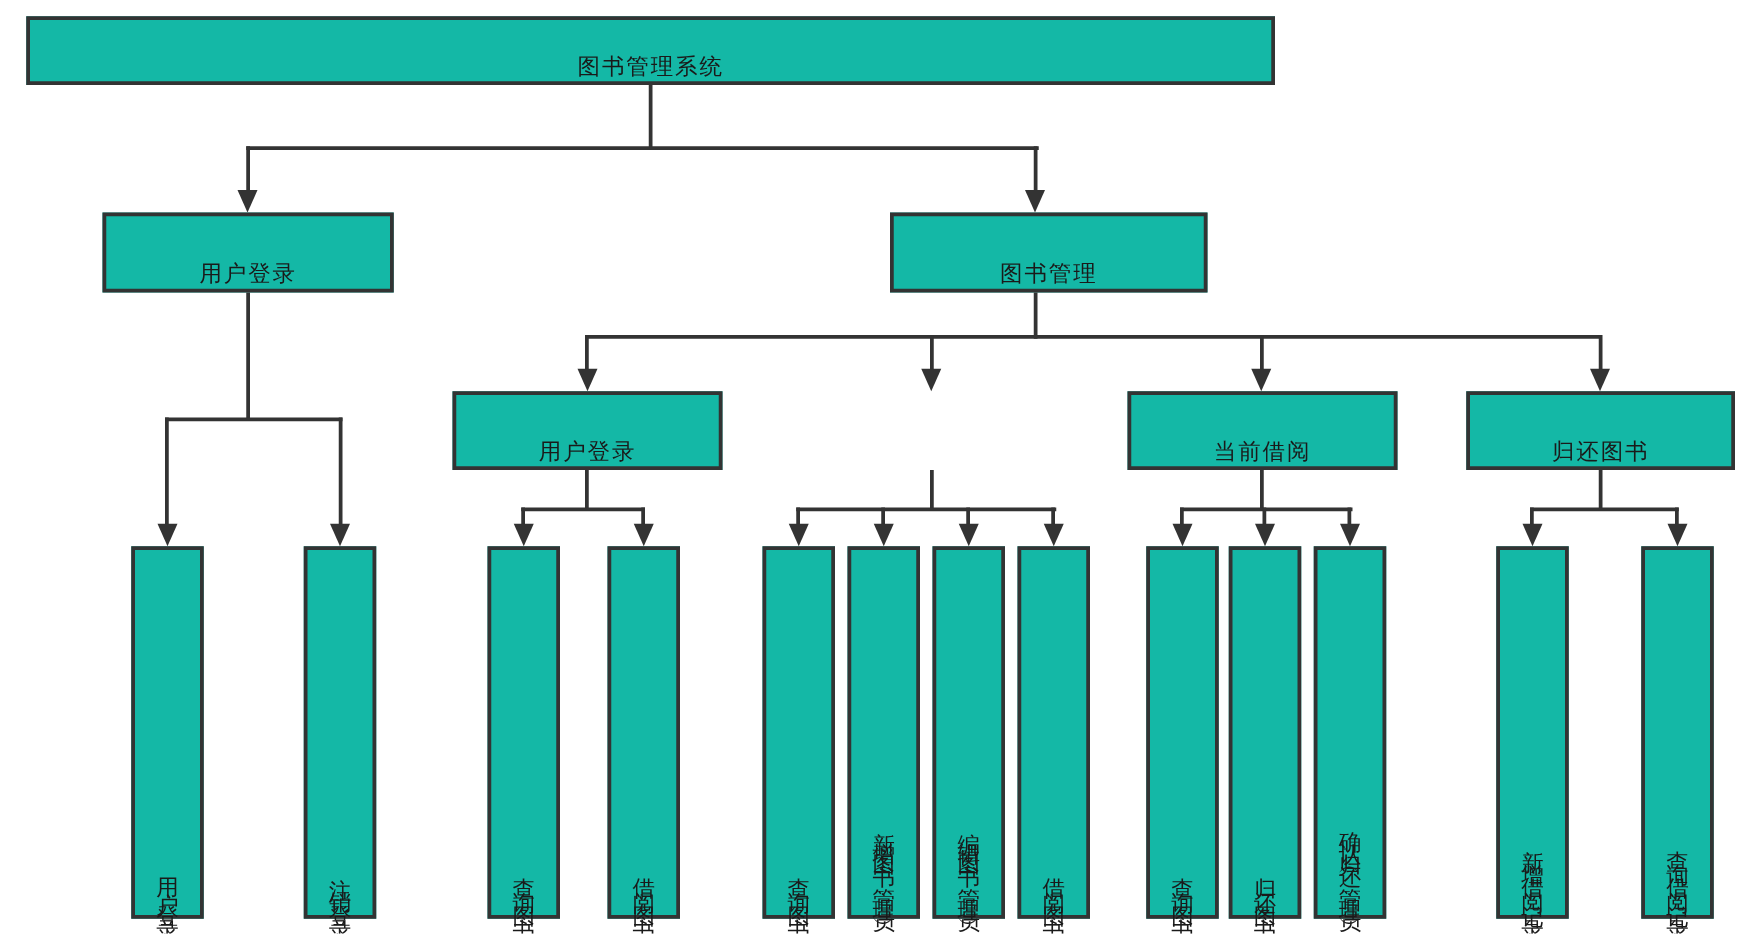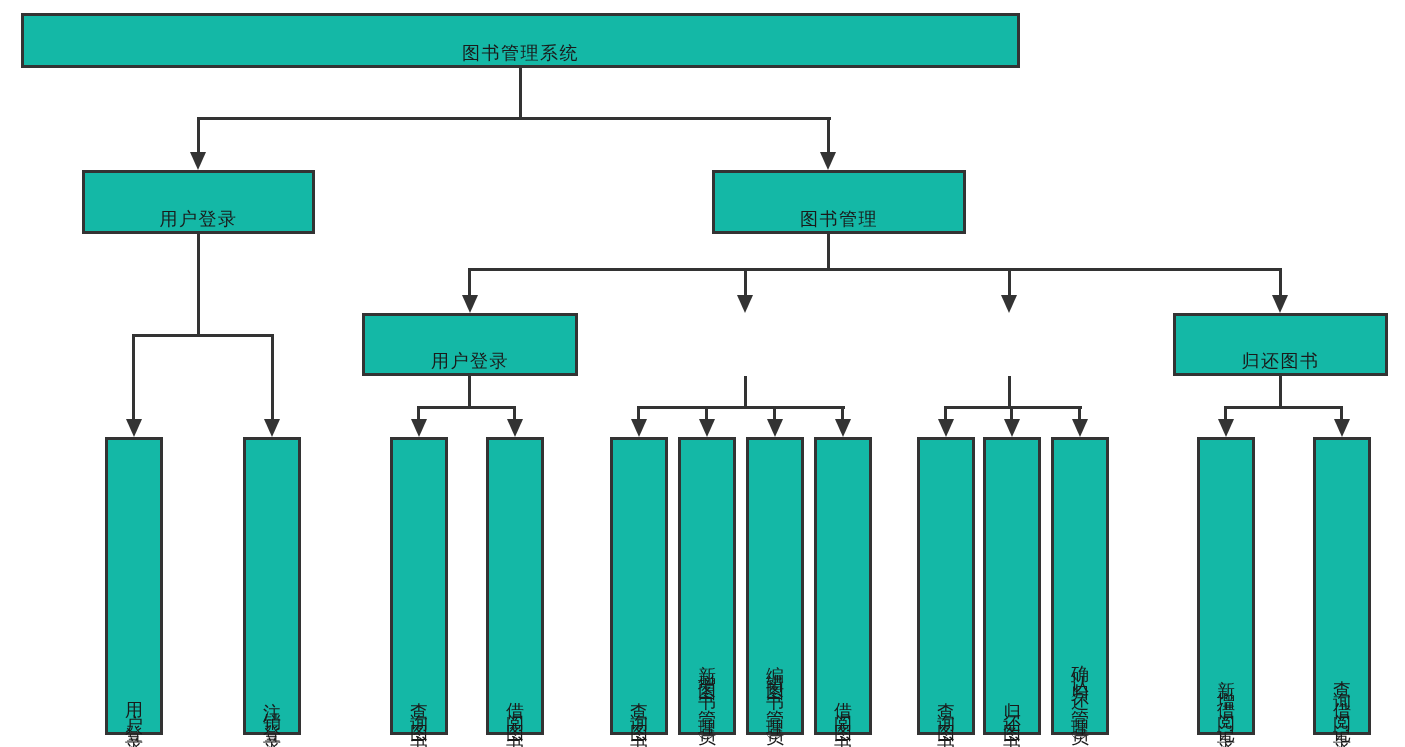--- a/index.html
+++ b/index.html
@@ -65,20 +65,23 @@
   <div class="arrow" style="left:462px;top:295px;"></div>
   <div class="vline" style="left:744px;top:268px;height:30px;"></div>
   <div class="arrow" style="left:737px;top:295px;"></div>
   <div class="vline" style="left:1008px;top:268px;height:30px;"></div>
   <div class="arrow" style="left:1001px;top:295px;"></div>
   <div class="vline" style="left:1279px;top:268px;height:30px;"></div>
   <div class="arrow" style="left:1272px;top:295px;"></div>
 
   <div class="box" style="left:362px;top:313px;width:216px;height:63px;">
     <span class="hlabel">用户登录</span>
+  </div>
+  <div class="box" style="left:902px;top:313px;width:216px;height:63px;">
+    <span class="hlabel">当前借阅</span>
   </div>
   <div class="box" style="left:1173px;top:313px;width:215px;height:63px;">
     <span class="hlabel">归还图书</span>
   </div>
 
   <div class="vline" style="left:468px;top:376px;height:32px;"></div>
   <div class="hline" style="left:417px;top:406px;width:99px;"></div>
   <div class="vline" style="left:417px;top:406px;height:16px;"></div>
   <div class="arrow" style="left:411px;top:419px;"></div>
   <div class="vline" style="left:513px;top:406px;height:16px;"></div>

